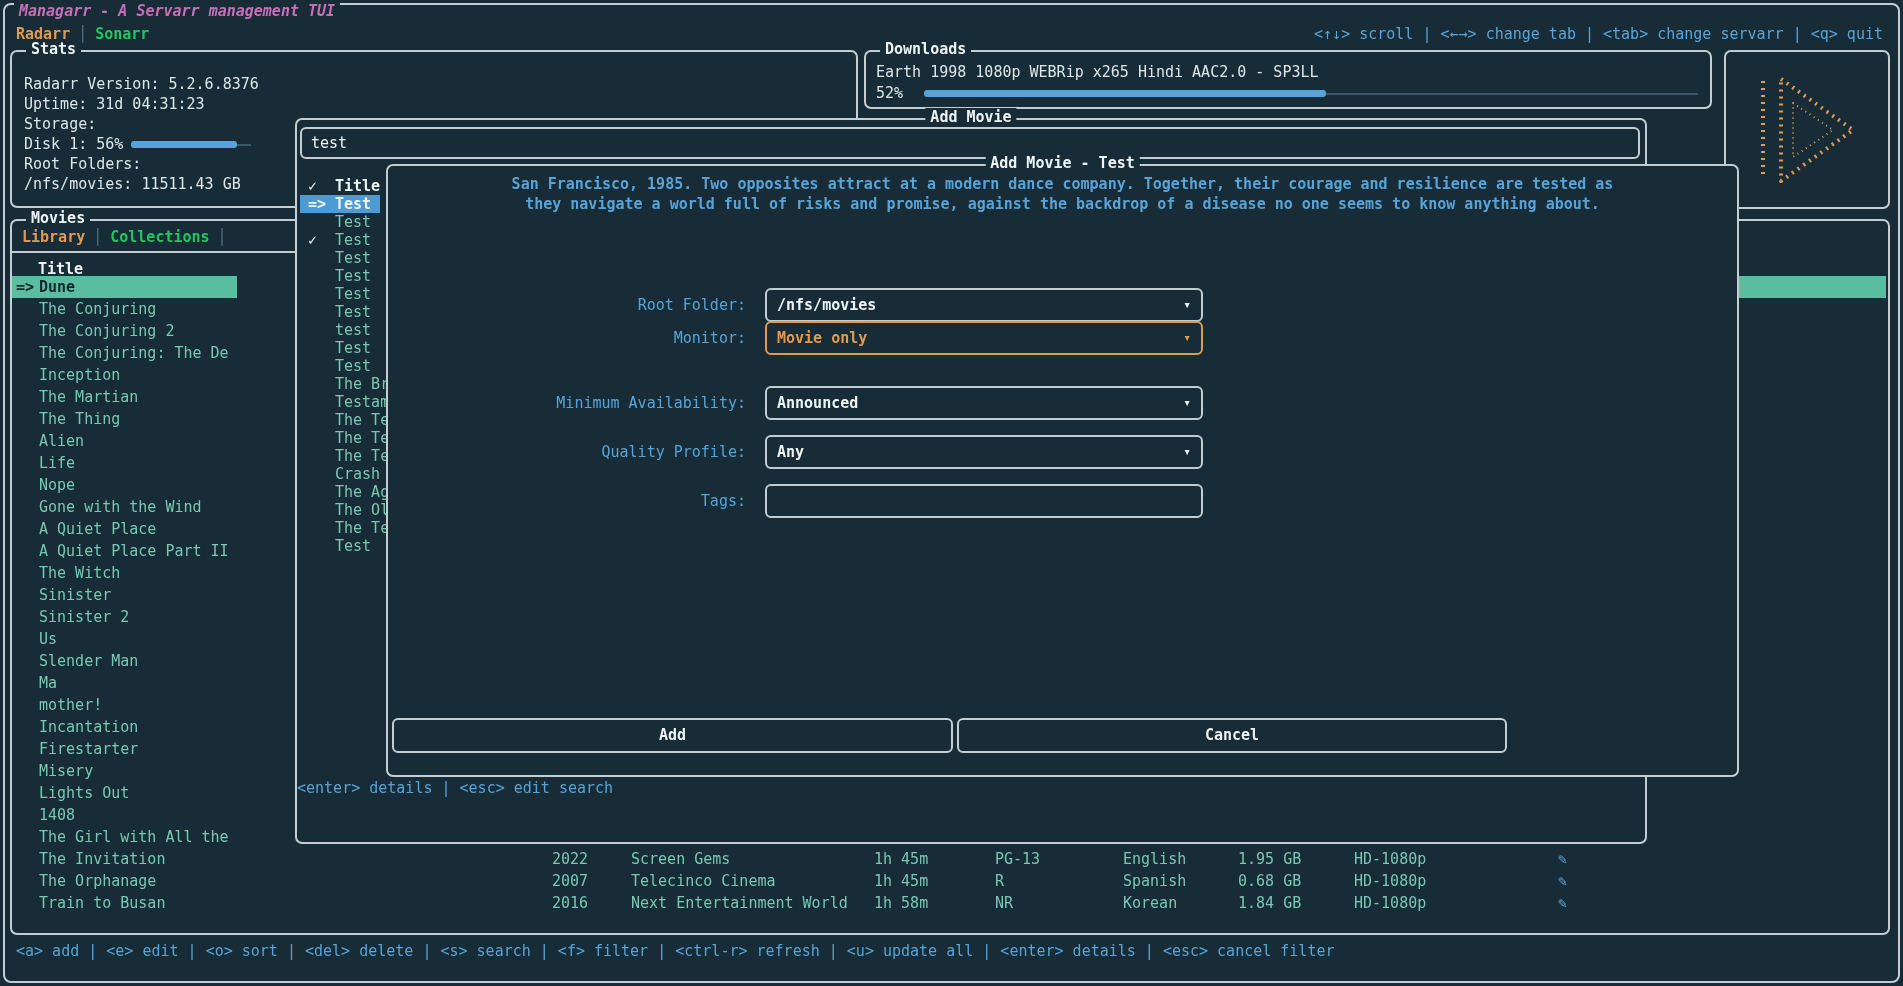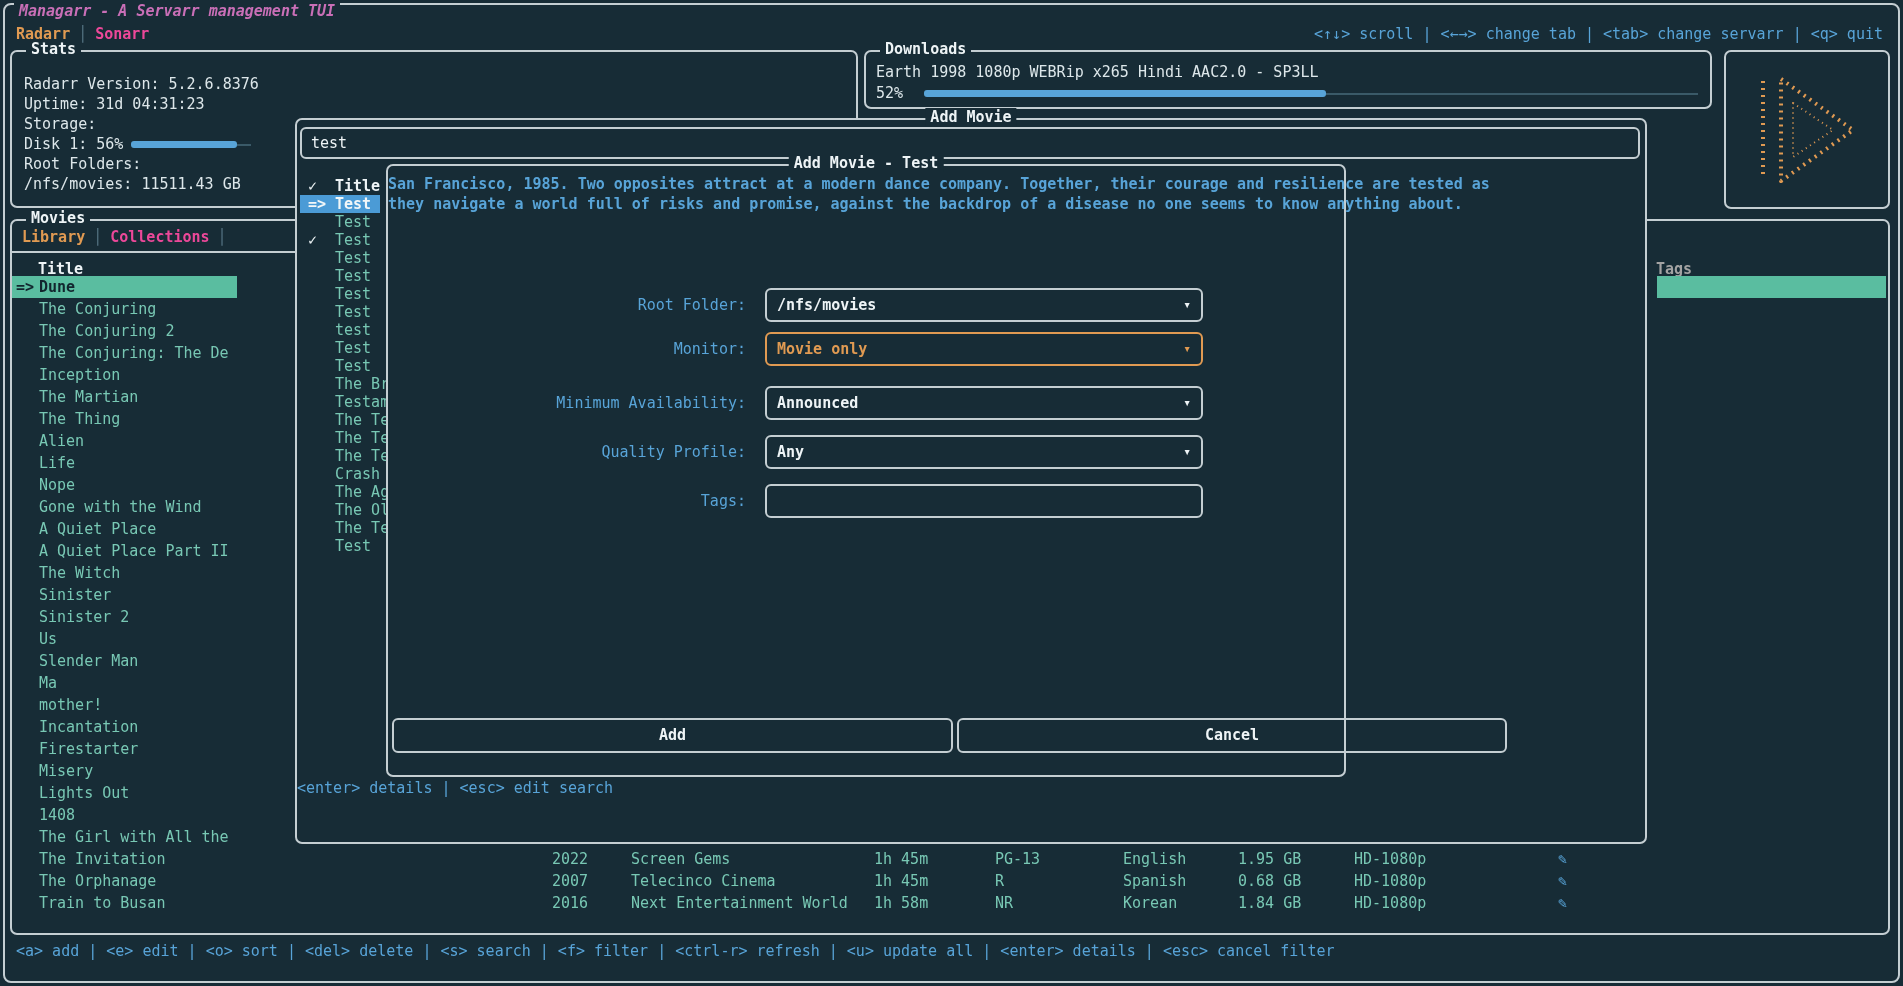--- a/index.html
+++ b/index.html
@@ -10,21 +10,21 @@
     font-family:"DejaVu Sans Mono","DejaVu Sans",monospace;
     font-size:15px; color:var(--text);
   }
   .app-frame { position:absolute; left:3px; top:3px; right:3px; bottom:3px;
     border:2px solid var(--border); border-radius:8px; }
   .app-title { position:absolute; left:14px; top:1px; height:20px; line-height:20px;
     background:var(--background); padding:0 5px; color:var(--accent_magenta);
     font-style:italic; font-weight:bold; }
   .tabbar { position:absolute; left:16px; top:24px; height:20px; line-height:20px; }
   .tab-active { color:var(--accent_orange); font-weight:bold;text-align:right; }
-  .tab-idle { color:#ec4899; font-weight:bold; }
+  .tab-idle { color:#22c55e; font-weight:bold; }
   .tabsep { margin:0 8px; color:var(--separator); }
   .top-help { position:absolute; right:20px; top:24px; height:20px; line-height:20px;
     color:var(--accent_blue); }
   .box { position:absolute; border:2px solid var(--border); border-radius:7px; }
   .box-title { position:absolute; top:-12px; left:14px; height:18px; line-height:18px;
     background:var(--background); padding:0 5px; font-weight:bold; color:#eef4f6; }
   .box-title.center { left:50%; transform:translateX(-50%); white-space:nowrap; }
 
   
   .stats-box { left:10px; top:50px; width:848px; height:158px; }
@@ -74,21 +74,21 @@
   .search-text { position:absolute; left:9px; top:0; height:28px; line-height:28px; color:#eef4f6; }
   .results { position:absolute; left:3px; top:57px; width:86px; }
   .rrow { position:relative; height:18px; line-height:18px; width:80px; }
   .rrow .mark { position:absolute; left:8px; width:27px; color:#e8eff1; }
   .rrow .rtitle { position:absolute; left:35px; color:var(--list_teal); white-space:nowrap; }
   .rrow.rhead .rtitle { color:#eef4f6; font-weight:bold; }
   .rrow.sel { background:var(--selection_blue); }
   .rrow.sel .mark, .rrow.sel .rtitle { color:#f2f7f8; font-weight:bold; }
 
   
-  .modal { position:absolute; left:89px; top:44px; width:960px; height:613px;
+  .modal { position:absolute; left:89px; top:44px; width:1353px; height:613px;
     background:var(--background); border:2px solid var(--border); border-radius:7px; }
   .desc { position:absolute; left:0; width:100%; height:20px; line-height:20px; text-align:center;
     color:var(--accent_blue); font-weight:bold; white-space:nowrap; }
   .frow { position:absolute; left:0; width:100%; height:34px; }
   .flabel { position:absolute; left:0; width:358px; text-align:right; line-height:34px; color:var(--accent_blue); }
   .fbox { position:absolute; left:377px; top:0; width:438px; height:34px;
     border:2px solid var(--border); border-radius:6px; }
   .fbox .fvalue { position:absolute; left:10px; height:30px; line-height:30px; font-weight:bold; color:#eef4f6; }
   .fbox .farrow { position:absolute; right:10px; height:30px; line-height:30px; font-size:13px; color:#eef4f6; }
   .fbox.focused { border-color:var(--accent_orange); }
@@ -369,21 +369,21 @@
       <div class="desc" style="top:8px">San Francisco, 1985. Two opposites attract at a modern dance company. Together, their courage and resilience are tested as</div>
       <div class="desc" style="top:28px">they navigate a world full of risks and promise, against the backdrop of a disease no one seems to know anything about.</div>
 
       <div class="frow" style="top:122px">
         <span class="flabel">Root Folder:</span>
         <div class="fbox">
           <span class="fvalue">/nfs/movies</span>
           <span class="farrow">▾</span>
         </div>
       </div>
-      <div class="frow" style="top:166px">
+      <div class="frow" style="top:155px">
         <span class="flabel">Monitor:</span>
         <div class="fbox focused">
           <span class="fvalue">Movie only</span>
           <span class="farrow">▾</span>
         </div>
       </div>
       <div class="frow" style="top:220px">
         <span class="flabel">Minimum Availability:</span>
         <div class="fbox">
           <span class="fvalue">Announced</span>

